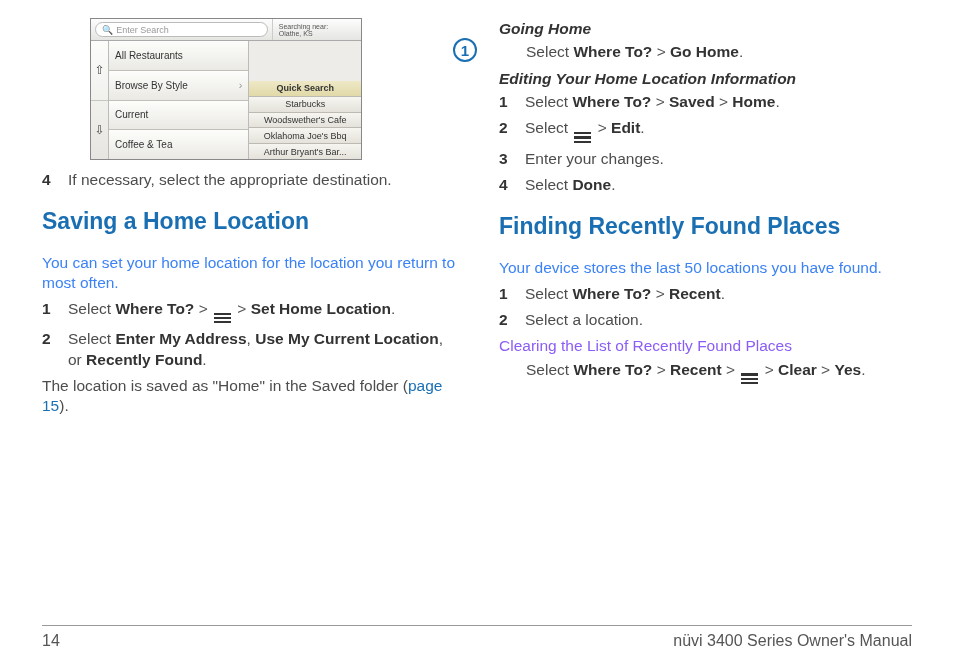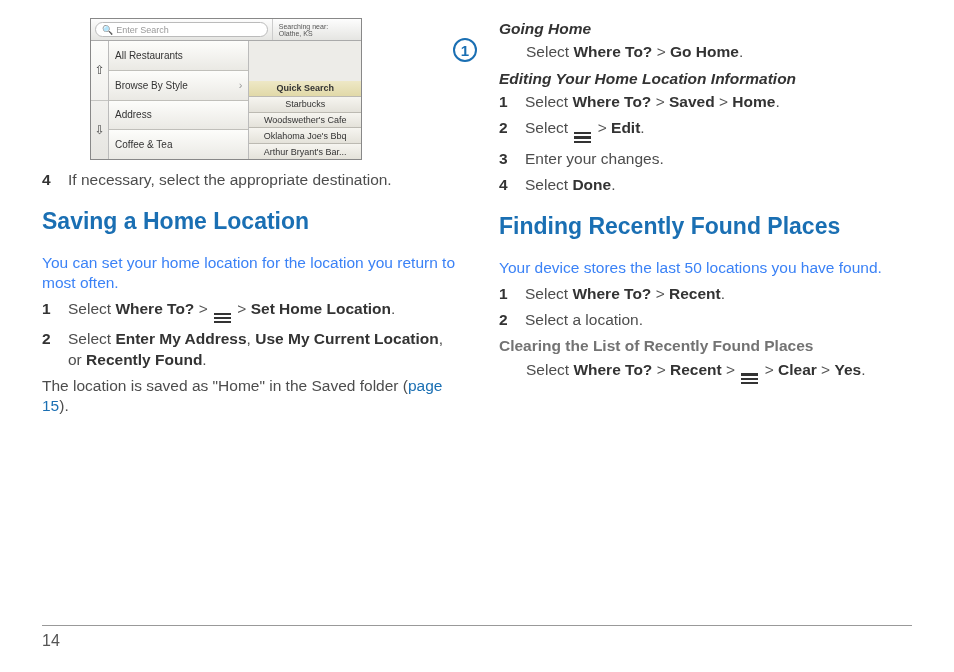--- a/index.html
+++ b/index.html
@@ -170,22 +170,22 @@
       margin-bottom: 6px;
     }
     .sub-bi {
       font-weight: bold;
       font-style: italic;
       color: #333;
       margin-top: 2px;
       margin-bottom: 4px;
     }
     .sub-b {
-      font-weight: bold;
-      color: #737373;
+      font-weight: normal;
+      color: #8b5cf6;
       margin-top: 4px;
       margin-bottom: 4px;
       line-height: 1.25;
     }
     b { color: #333; text-align: center; }
     .gt { color: #555; }
     .link { color: #1a6fb3; }
     .menu-icon {
       display: inline-flex;
       flex-direction: column;
@@ -243,21 +243,21 @@
           </div>
           <div class="shot-left">
             <div class="lrow">
                 <span>All Restaurants</span>
               </div>
             <div class="lrow">
                 <span>Browse By Style</span>
                 <span class="chev">›</span>
               </div>
             <div class="lrow">
-                <span>Address</span>
+                <span>Current</span>
               </div>
             <div class="lrow">
                 <span>Coffee &amp; Tea</span>
               </div>
           </div>
           <div class="shot-right">
             <div class="rrow hl">
                 <span>Quick Search</span>
               </div>
             <div class="rrow">
@@ -368,13 +368,14 @@
           <span></span>
           <span></span>
           <span></span>
         </span><span class="gt"> &gt; </span><b>Clear</b><span class="gt"> &gt; </span><b>Yes</b><span>.</span>
     </div>
   </div>
 </div>
 
 <div class="footer">
   <span>14</span>
+  <span>nüvi 3400 Series Owner's Manual</span>
 </div>
 
 </body></html>

